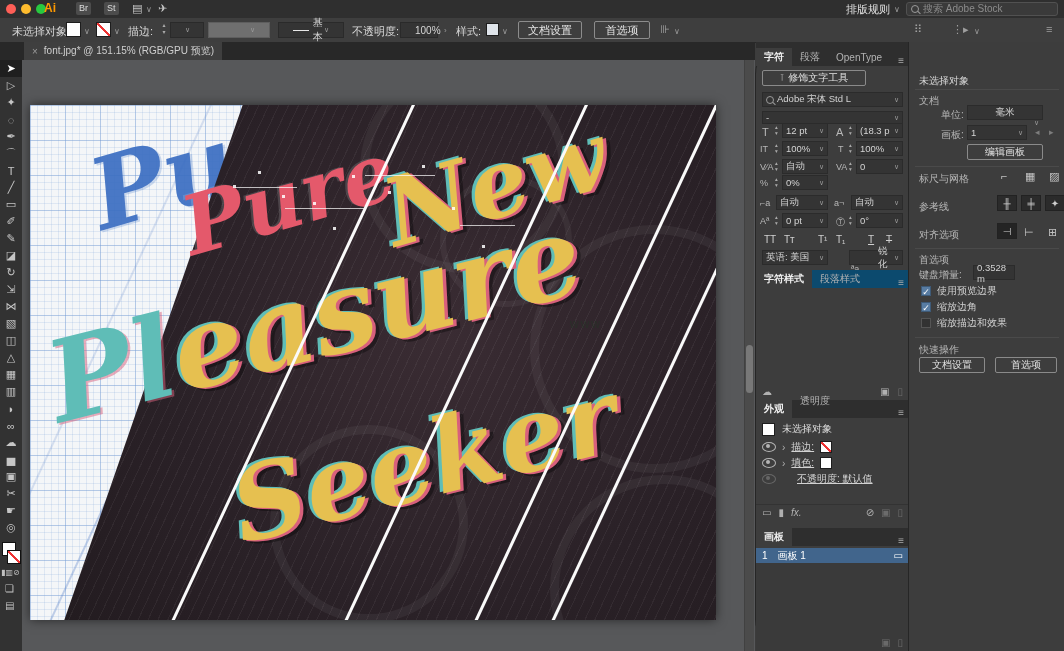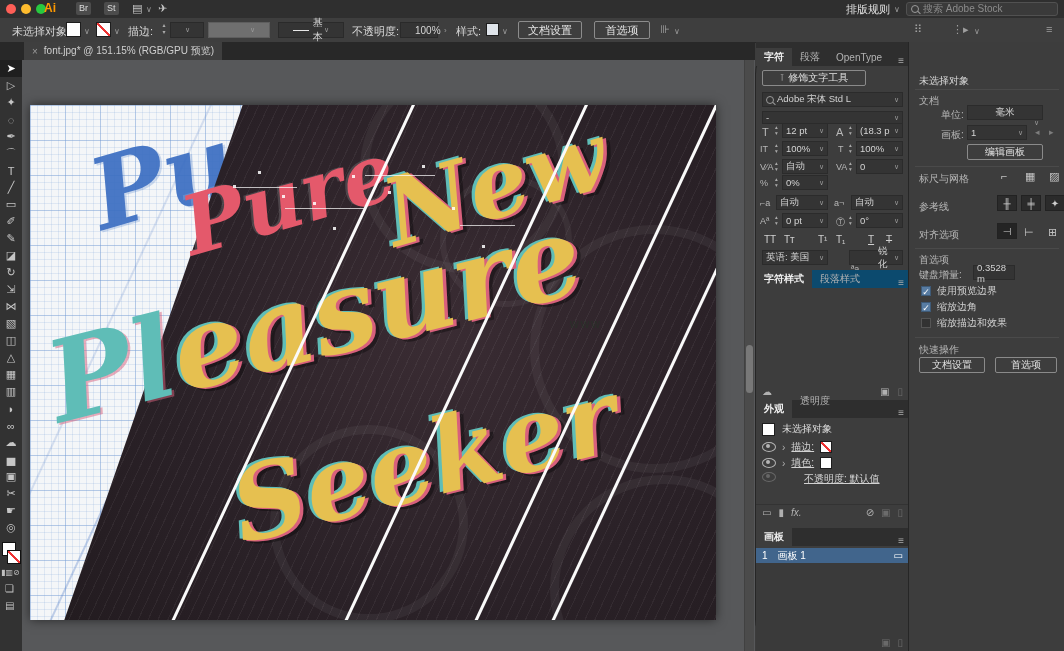--- a/index.html
+++ b/index.html
@@ -392,21 +392,21 @@
       <span class="ftr">›</span>
       <span class="ulab">描边:</span>
       <span class="asw none" style="width:12px;height:12px;"></span>
     </div>
     <div class="abs" style="left:6px;top:414px;display:flex;align-items:center;gap:6px;">
       <span class="eye"></span>
       <span class="ftr">›</span>
       <span class="ulab">填色:</span>
       <span class="asw" style="width:12px;height:12px;"></span>
     </div>
-    <div class="abs" style="left:6px;top:430px;display:flex;align-items:flex-start;gap:10px;">
+    <div class="abs" style="left:6px;top:430px;display:flex;align-items:center;gap:3px;">
       <span class="eye dim"></span>
       <span class="ulab" style="margin-left:18px;">不透明度: 默认值</span>
     </div>
     <div class="abs" style="left:0;top:462px;right:0;height:16px;display:flex;align-items:center;padding:0 6px;gap:7px;box-sizing:border-box;border-top:1px solid #333;">
       <span class="ftr">▭</span>
       <span class="ftr">▮</span>
       <span class="ftr" style="font-style:italic;">fx.</span>
       <span class="ftr" style="margin-left:auto;">⊘</span>
       <span class="ftr dim">▣</span>
       <span class="ftr dim">▯</span>

